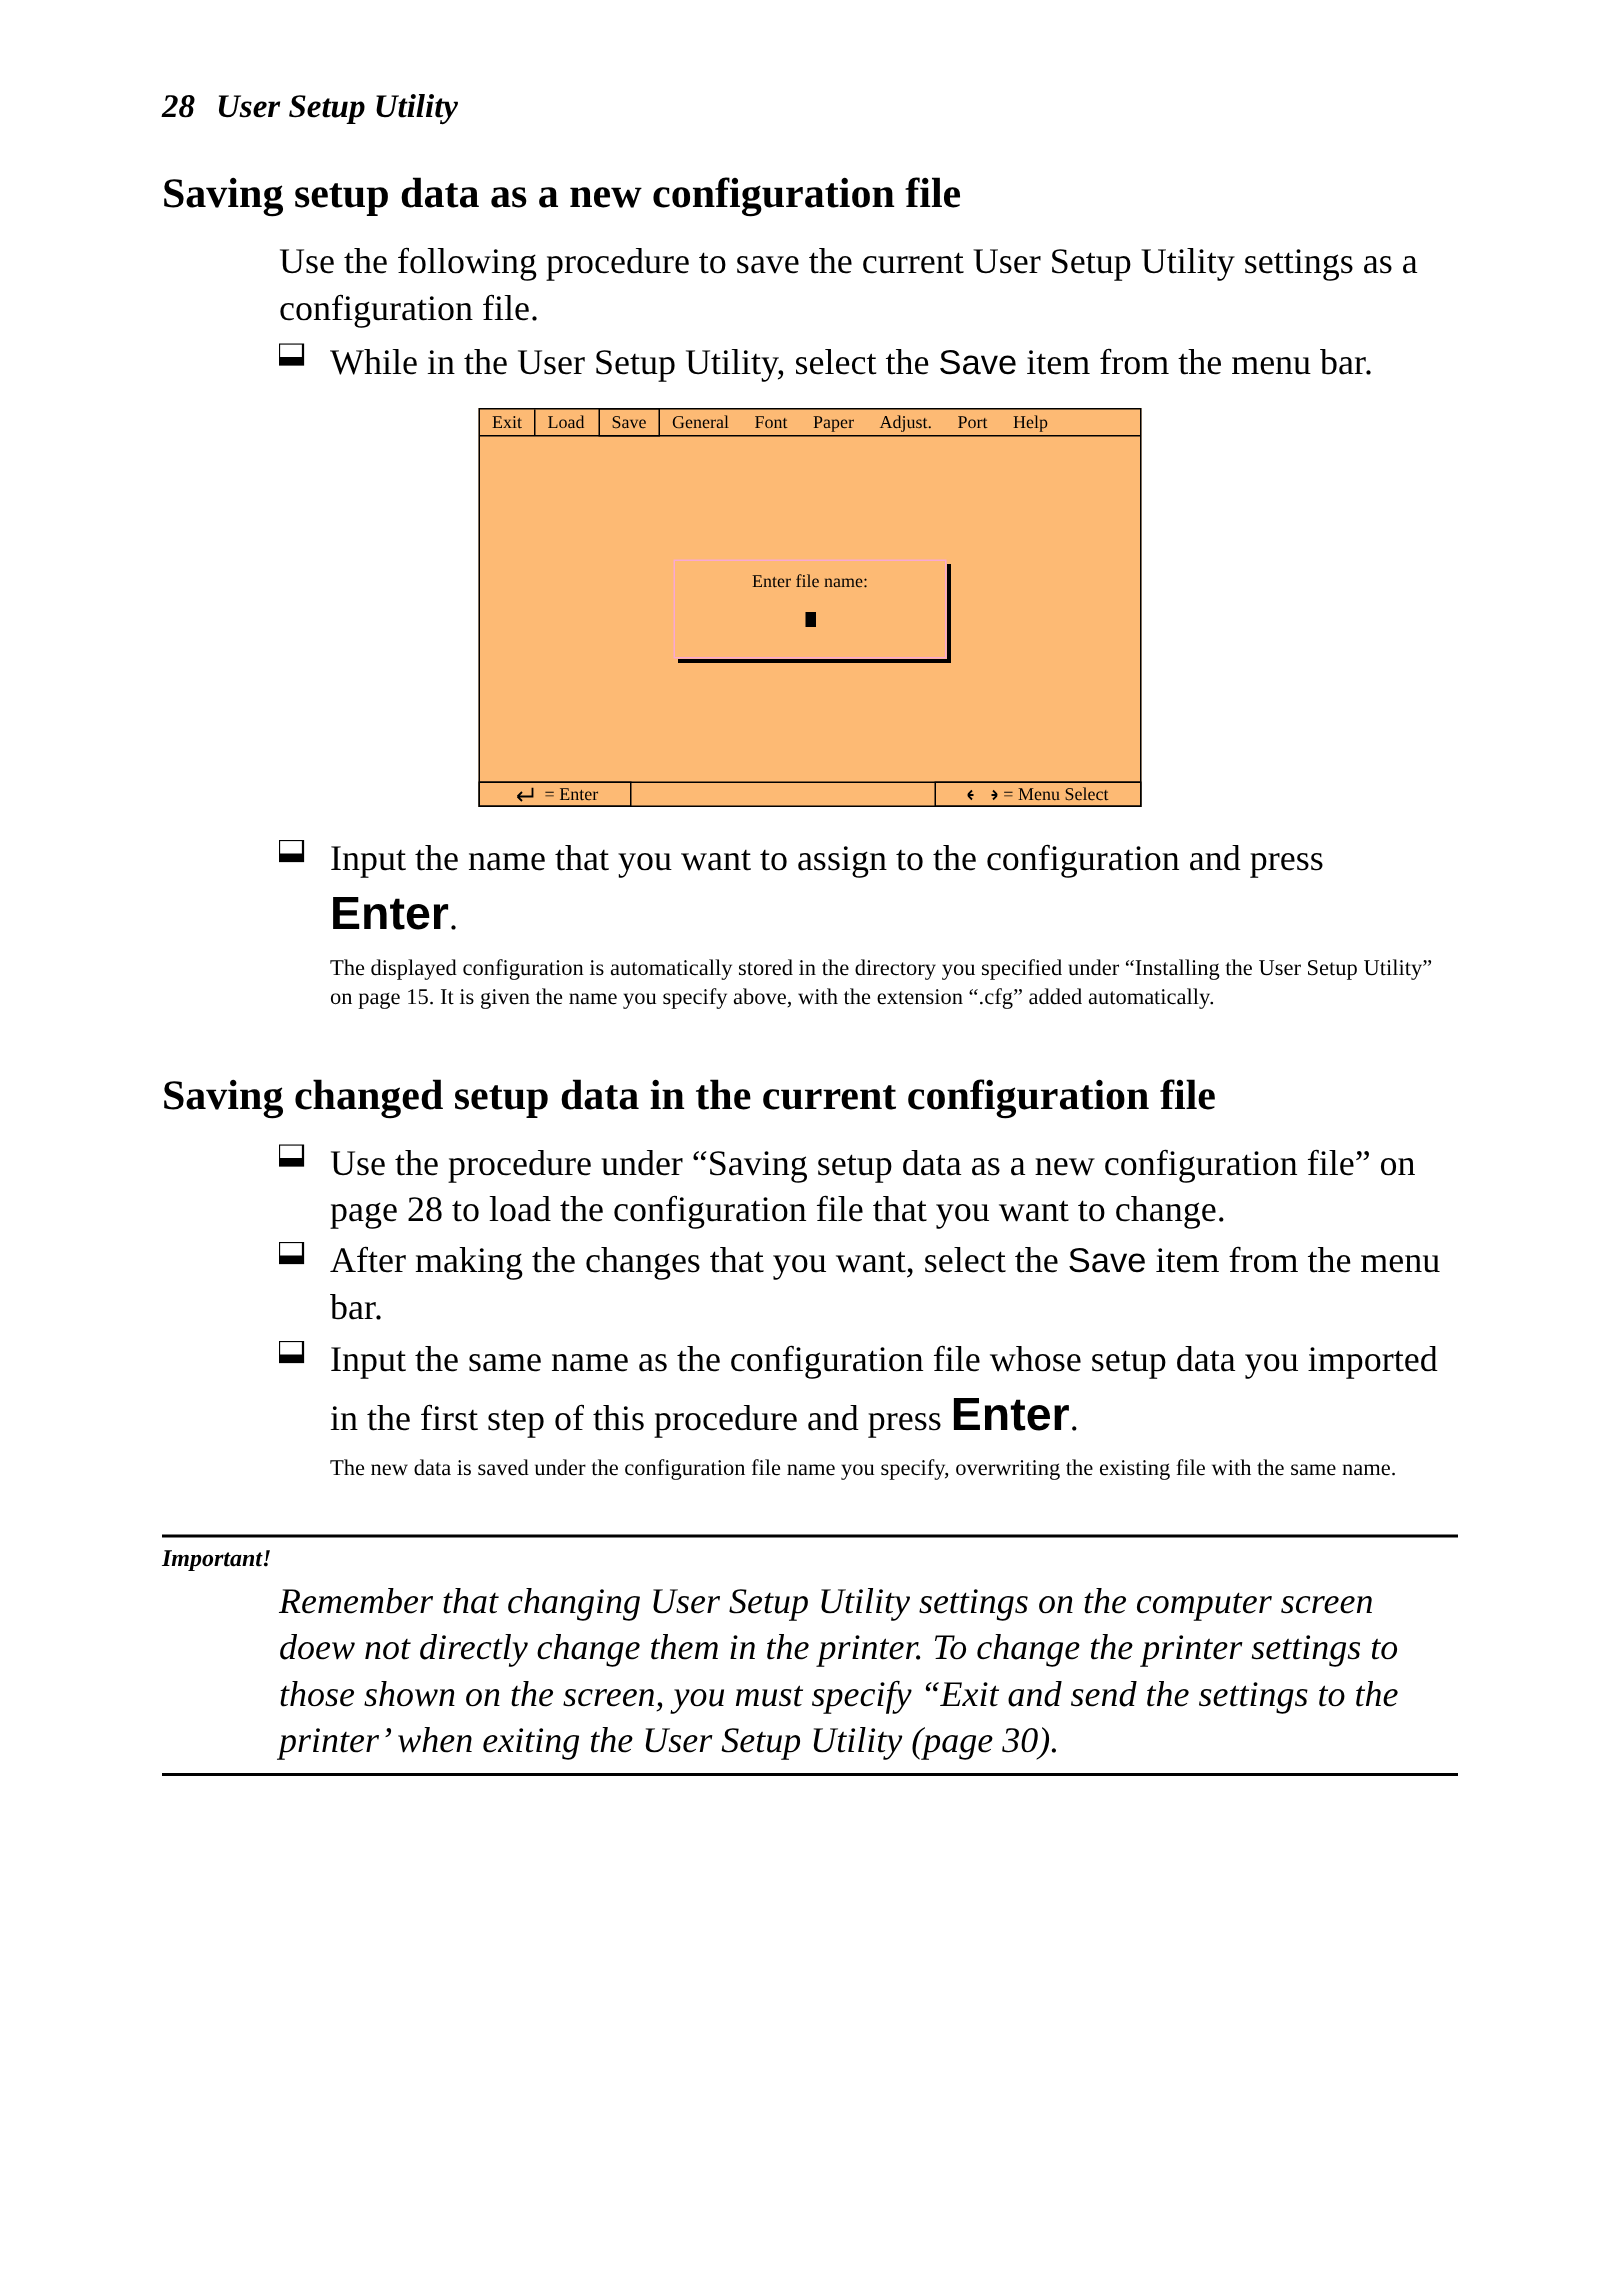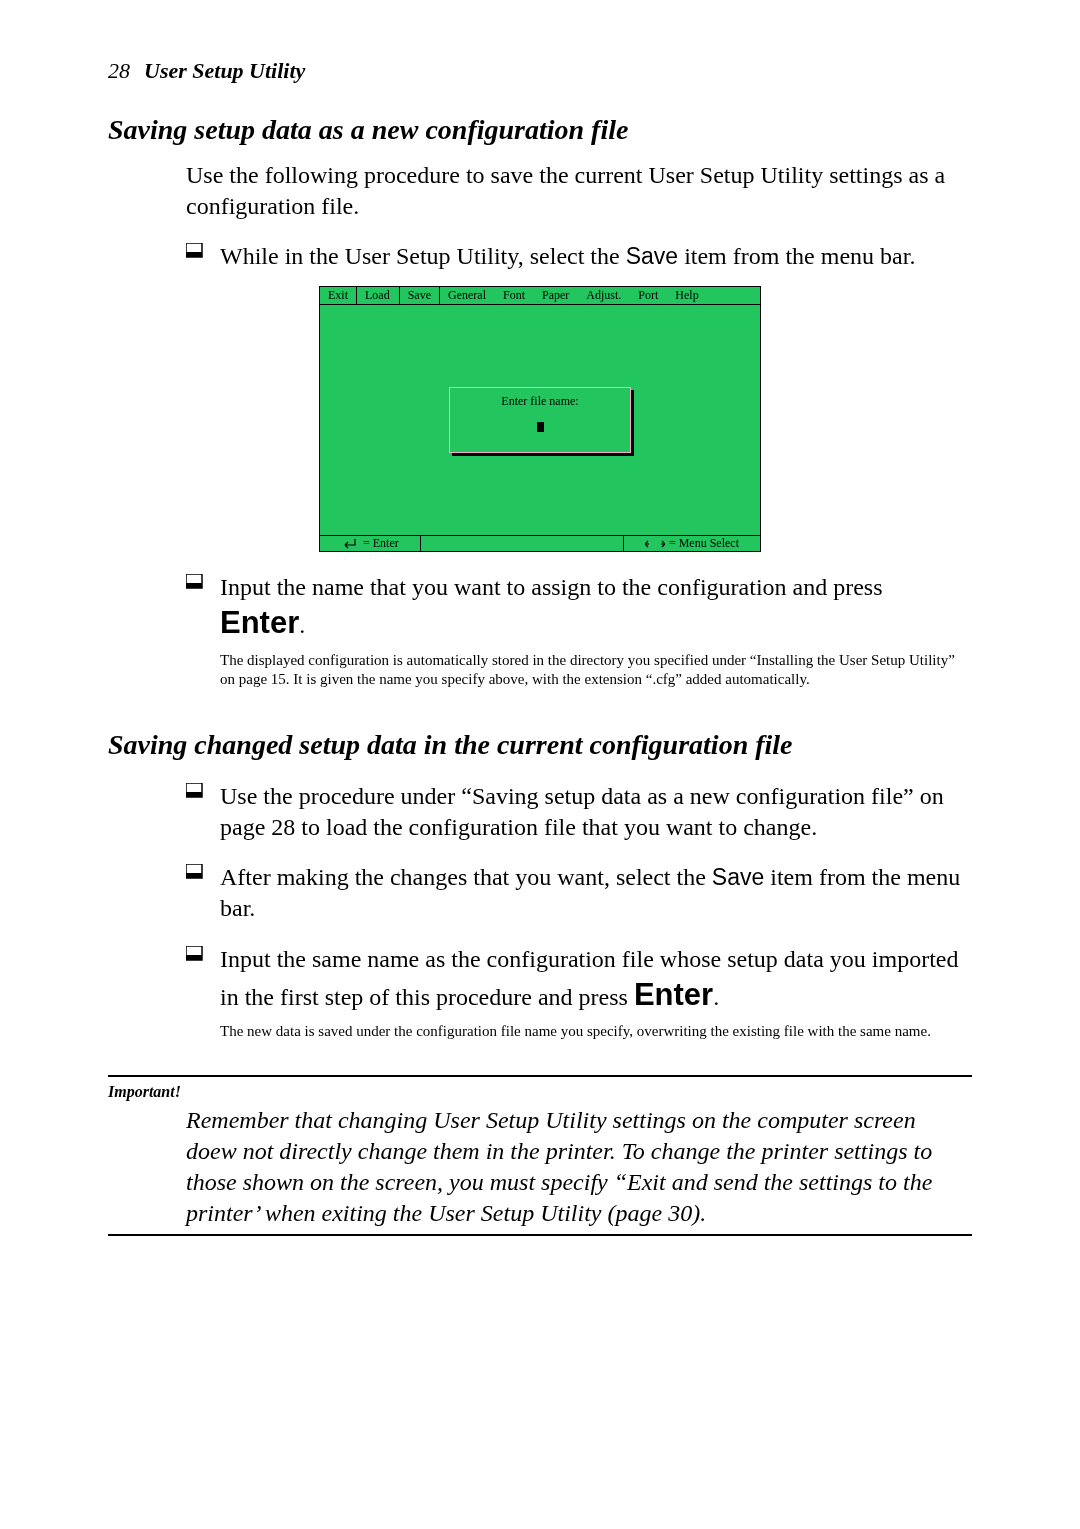--- a/index.html
+++ b/index.html
@@ -14,36 +14,35 @@
   height: 1529px;
   position: relative;
   box-sizing: border-box;
   padding: 58px 108px 60px 108px;
 }
 .running-head {
   font-style: italic;
   font-size: 22px;
   margin-bottom: 30px;
 }
-.running-head .pagenum { font-weight: normal; }
+.running-head .pagenum { font-weight: bold; }
 .running-head .chapter { font-weight: bold; margin-left: 14px; }
 .section-head {
-  font-style: italic;
   font-weight: bold;
   font-size: 28px;
   margin: 24px 0 14px 0;
 }
 .body-text {
   font-size: 24px;
   line-height: 1.28;
   margin: 0 0 6px 78px;
 }
 .bullet-row {
   display: flex;
-  margin: 20px 0 4px 78px;
+  margin: 0 0 4px 78px;
   font-size: 24px;
   line-height: 1.28;
 }
 .bullet-mark {
   flex: 0 0 34px;
   padding-top: 2px;
 }
 .bullet-mark svg { display: block; }
 .bullet-text { flex: 1; }
 .sans { font-family: Arial, Helvetica, sans-serif; font-size: 23px; }
@@ -56,21 +55,21 @@
 .screenshot-wrap {
   display: flex;
   justify-content: center;
   margin: 14px 0 20px 0;
 }
 .fake-screen {
   width: 440px;
   border: 1px solid #000;
   font-family: "Times New Roman", serif;
   font-size: 12px;
-  background: #22c55e;
+  background: #fdba74;
 }
 .fake-menu {
   display: flex;
   border-bottom: 1px solid #000;
 }
 .fake-menu .mitem {
   padding: 1px 8px;
   border-right: 1px solid transparent;
 }
 .fake-menu .mitem:first-child { border-right: 1px solid #000; }

